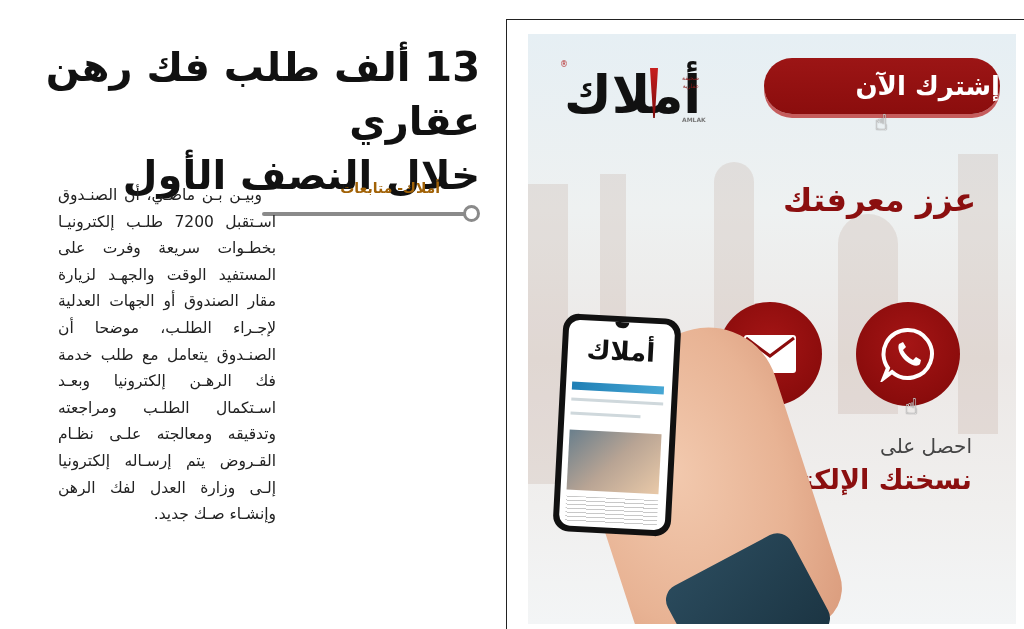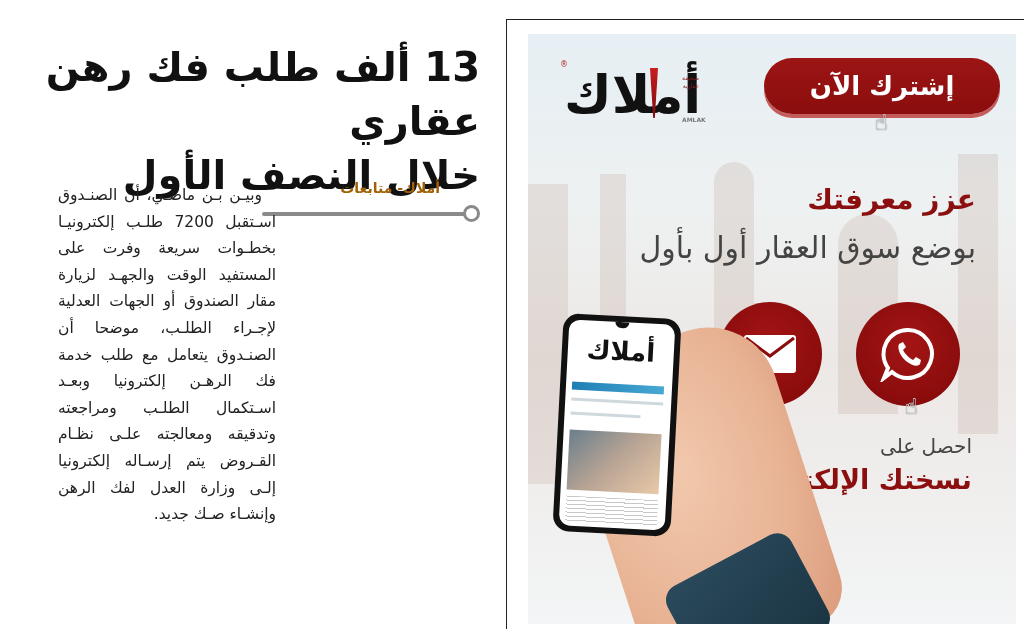--- a/index.html
+++ b/index.html
@@ -87,31 +87,31 @@
       position: absolute; left: 124px; top: 56px; font-size: 6px; color: #777;
       font-weight: bold;
     }
 
     .subscribe-btn {
       position: absolute; left: 236px; top: 24px; width: 236px; height: 56px;
       background: linear-gradient(180deg, #9c1515 0%, #8b0d0d 100%);
       border-radius: 28px;
       box-shadow: 0 4px 0 #c55c5c;
       color: #fff; font-weight: bold; font-size: 26px; line-height: 56px;
-      text-align: center; direction: rtl;
+      text-align: right; direction: rtl;
     }
     .hand {
       position: absolute; width: 20px; height: 26px;
       font-size: 22px; line-height: 26px; color: #fff;
       text-shadow: 0 0 1px #555, 0 0 1px #555;
     }
 
     .tagline {
       position: absolute; right: 40px; top: 142px; text-align: right; direction: rtl;
-      font-weight: bold; font-size: 28px; color: #8b0f0f; line-height: 48px;
+      font-weight: bold; font-size: 32px; color: #8b0f0f; line-height: 48px;
     }
     .subtagline {
       position: absolute; right: 40px; top: 194px; text-align: right; direction: rtl;
       font-size: 30px; color: #444; line-height: 40px; font-weight: normal;
     }
 
     .circle {
       position: absolute; width: 104px; height: 104px; border-radius: 50%;
       background: radial-gradient(circle at 50% 40%, #a41515 0%, #8b0c0c 70%, #7a0808 100%);
     }
@@ -212,21 +212,20 @@
         <span>صحيفة</span><br>
         <span>عقارية</span>
       </span>
       <span class="latin">AMLAK</span>
     </div>
 
     <div class="subscribe-btn">إشترك الآن</div>
     <div class="hand" style="left:340px;top:76px;">☝</div>
 
     <div class="tagline">عزز معرفتك</div>
-    <div class="subtagline">بوضع سوق العقار أول بأول</div>
 
     <div class="circle" style="left:190px;top:268px;">
       <svg width="54" height="40" viewBox="0 0 54 40">
         <rect x="1" y="1" width="52" height="38" rx="3" fill="#fff"></rect>
         <polyline points="3,4 27,22 51,4" fill="none" stroke="#8b0c0c" stroke-width="3"></polyline>
       </svg>
     </div>
     <div class="hand" style="left:232px;top:360px;">☝</div>
 
     <div class="circle" style="left:328px;top:268px;">

